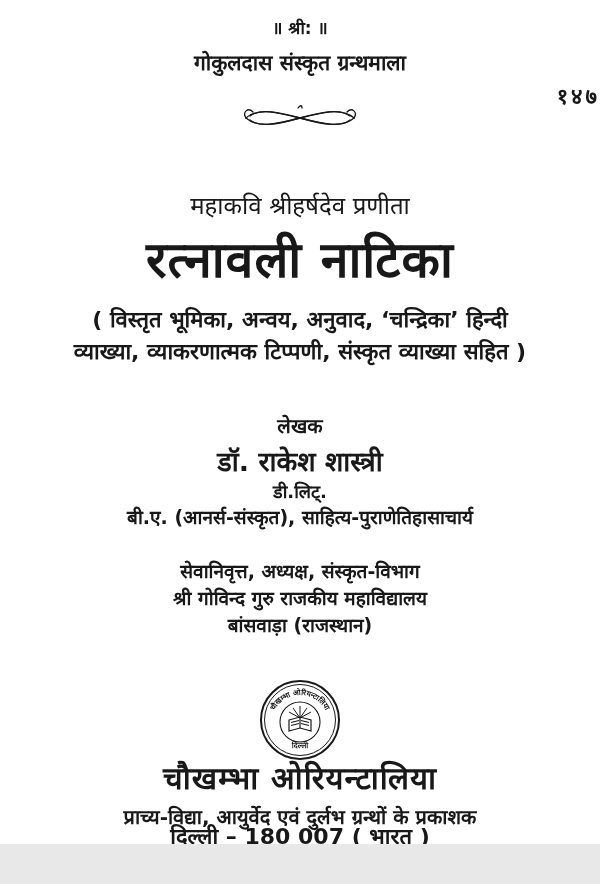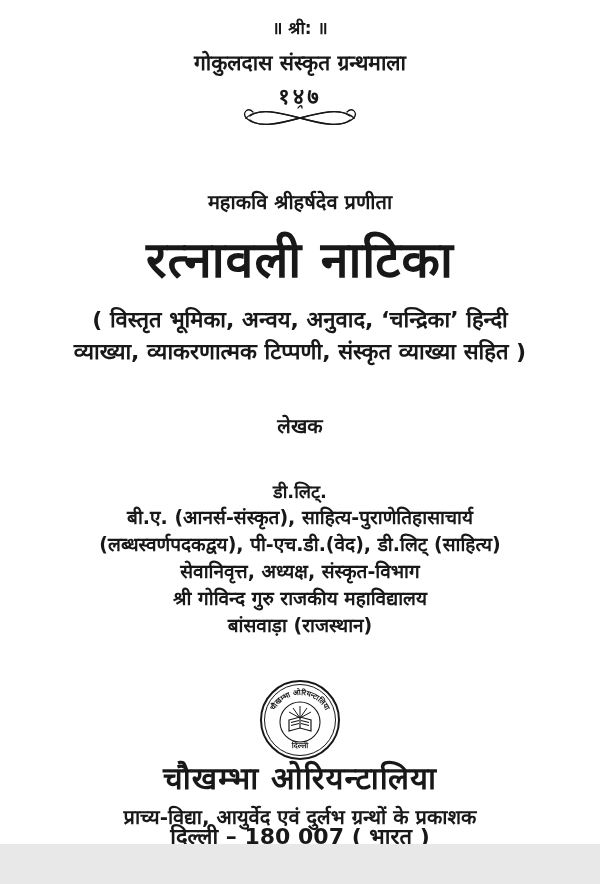--- a/index.html
+++ b/index.html
@@ -19,23 +19,23 @@
   }
   .line {
     position: absolute;
     left: 0;
     right: 0;
     text-align: center;
     white-space: nowrap;
   }
   .invocation   { top: 16px;  font-size: 17px; font-weight: 700; }
   .series       { top: 48px;  font-size: 21px; font-weight: 700; }
-  .series-num   { top: 80px;  font-size: 22px; font-weight: 700; letter-spacing: 3px; }
+  .series-num   { top: 80px;  font-size: 22px; font-weight: 700; letter-spacing: 3px; text-align: right; }
   .flourish     { top: 102px; }
-  .attribution  { top: 188px; font-size: 20px; font-weight: 700; }
+  .attribution  { top: 188px; font-size: 24px; font-weight: 400; }
   .book-title   { top: 224px; font-size: 50px; font-weight: 900; letter-spacing: 1px; }
   .subtitle-1   { top: 303px; font-size: 22px; font-weight: 700; }
   .subtitle-2   { top: 335px; font-size: 22px; font-weight: 700; }
   .author-label { top: 412px; font-size: 20px; font-weight: 700; }
   .author-name  { top: 442px; font-size: 27px; font-weight: 800; }
   .author-deg   { top: 479px; font-size: 18px; font-weight: 600; }
   .cred-0       { top: 504px; font-size: 19px; font-weight: 600; }
   .cred-1       { top: 531px; font-size: 19px; font-weight: 600; }
   .cred-2       { top: 558px; font-size: 19px; font-weight: 600; }
   .cred-3       { top: 585px; font-size: 19px; font-weight: 600; }
@@ -72,24 +72,24 @@
   </div>
 
   <div class="line attribution">महाकवि श्रीहर्षदेव प्रणीता</div>
 
   <div class="line book-title">रत्नावली नाटिका</div>
 
   <div class="line subtitle-1">( विस्तृत भूमिका, अन्वय, अनुवाद, ‘चन्द्रिका’ हिन्दी</div>
   <div class="line subtitle-2">व्याख्या, व्याकरणात्मक टिप्पणी, संस्कृत व्याख्या सहित )</div>
 
   <div class="line author-label">लेखक</div>
+  <div class="line author-name">डॉ. राकेश शास्त्री</div>
   <div class="line author-deg">डी.लिट्.</div>
 
   <div class="line cred-0">बी.ए. (आनर्स-संस्कृत), साहित्य-पुराणेतिहासाचार्य</div>
-  <div class="line cred-1">(लब्धस्वर्णपदकद्वय), पी-एच.डी.(वेद), डी.लिट् (साहित्य)</div>
   <div class="line cred-3">श्री गोविन्द गुरु राजकीय महाविद्यालय</div>
   <div class="line cred-2">सेवानिवृत्त, अध्यक्ष, संस्कृत-विभाग</div>
   <div class="line cred-4">बांसवाड़ा (राजस्थान)</div>
 
   <div class="line emblem-wrap">
     <svg width="84" height="84" viewBox="0 0 84 84">
       <g fill="none" stroke="#181818">
         <circle cx="42" cy="42" r="39" stroke-width="2"></circle>
         <circle cx="42" cy="42" r="35.5" stroke-width="1"></circle>
         <circle cx="42" cy="44" r="20" stroke-width="1.1"></circle>

